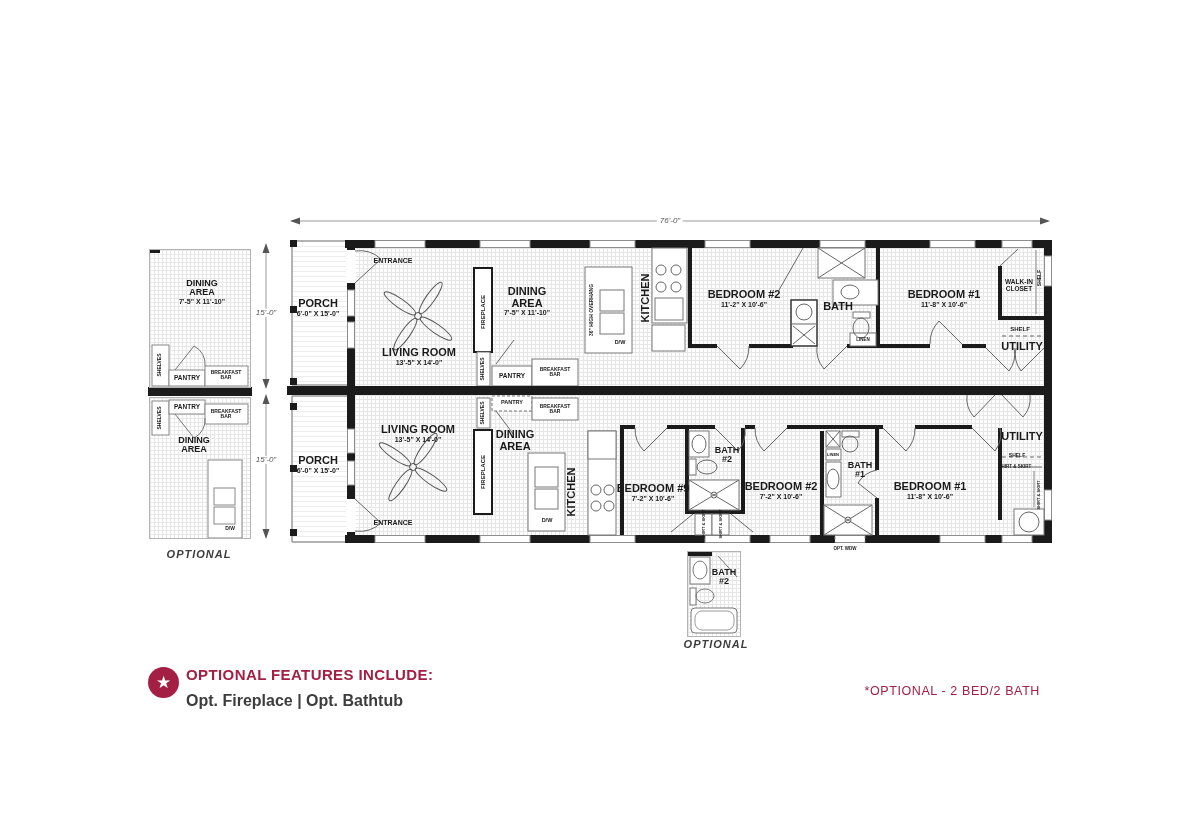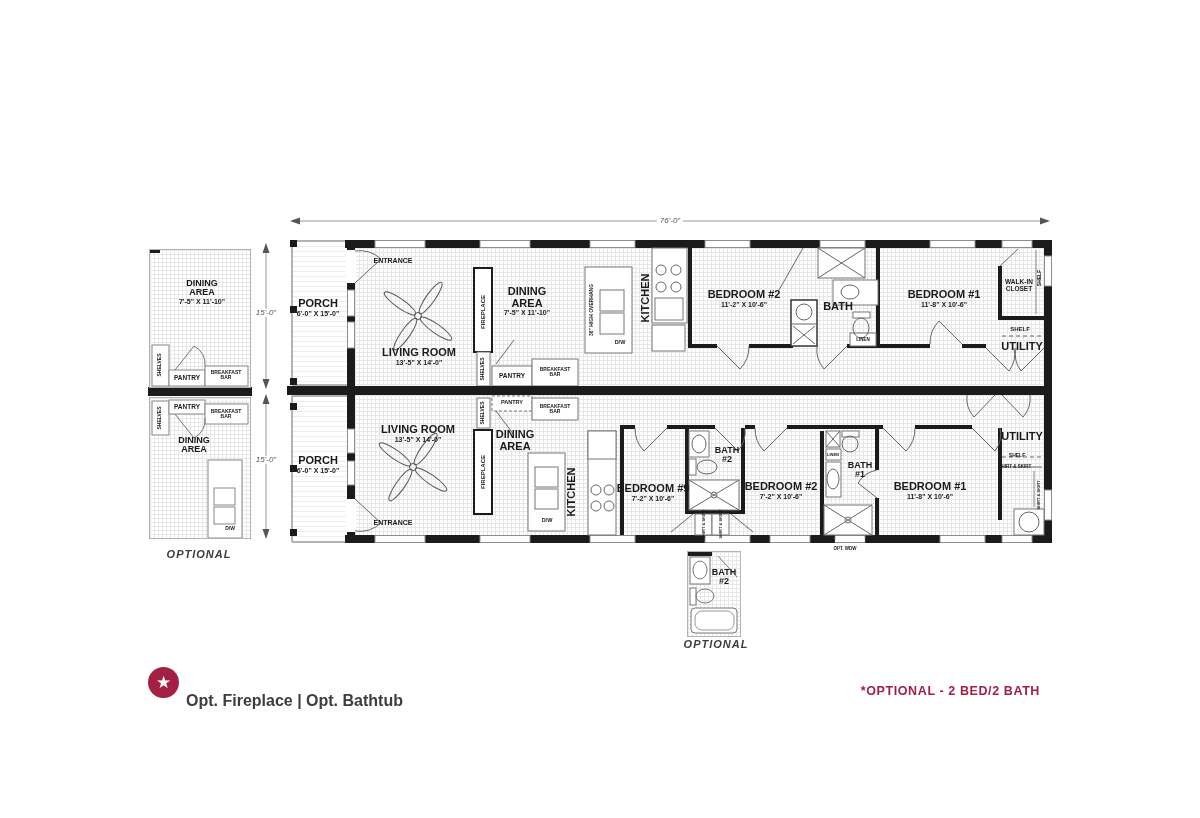--- a/index.html
+++ b/index.html
@@ -23,21 +23,21 @@
   .sm{font-size:5px;font-weight:700;}
   .xs{font-size:4px;font-weight:700;}
   .dimtxt{font-size:8px;font-weight:400;font-style:italic;color:#555;background:#fff;padding:0 3px;}
   .caption{font-size:11px;font-style:italic;font-weight:600;color:#3d3d3d;letter-spacing:1px;}
   .detail{outline:1px solid #b3b3b3;}
   .star-badge{position:absolute;width:31px;height:31px;border-radius:50%;
               display:flex;align-items:center;justify-content:center;
               color:#fff;font-size:17px;}
   .headline{position:absolute;font-size:15px;font-weight:700;letter-spacing:.4px;}
   .features{position:absolute;font-size:16px;font-weight:600;color:#3d3d3d;}
-  .note{position:absolute;font-size:12.5px;font-weight:700;letter-spacing:.6px;}
+  .note{position:absolute;font-size:12.5px;font-weight:400;letter-spacing:.6px;}
 </style>
 </head>
 <body>
 
 <div class="sheet">
 
   <svg class="abs" style="left:288px;top:214px" width="764" height="14">
     <line x1="4" y1="7" x2="760" y2="7" stroke="#999" stroke-width="1"></line>
     <polygon points="2,7 12,3.5 12,10.5" fill="#555"></polygon>
     <polygon points="762,7 752,3.5 752,10.5" fill="#555"></polygon>
@@ -452,16 +452,17 @@
     <div class="lbl room9" style="left:36px;top:25px">
       <div>BATH</div>
         <div>#2</div>
     </div>
   </div>
   <div class="lbl caption" style="left:716px;top:645px">OPTIONAL</div>
 
   <div class="star-badge" style="left:148px;top:667px;background:#A32044">
     <span>★</span>
   </div>
+  <div class="headline" style="left:186px;top:666px;color:#A32044">OPTIONAL FEATURES INCLUDE:</div>
   <div class="features" style="left:186px;top:692px">Opt. Fireplace | Opt. Bathtub</div>
   <div class="note" style="right:160px;top:684px;color:#A32044">*OPTIONAL - 2 BED/2 BATH</div>
 
 </div>
 
 </body></html>

